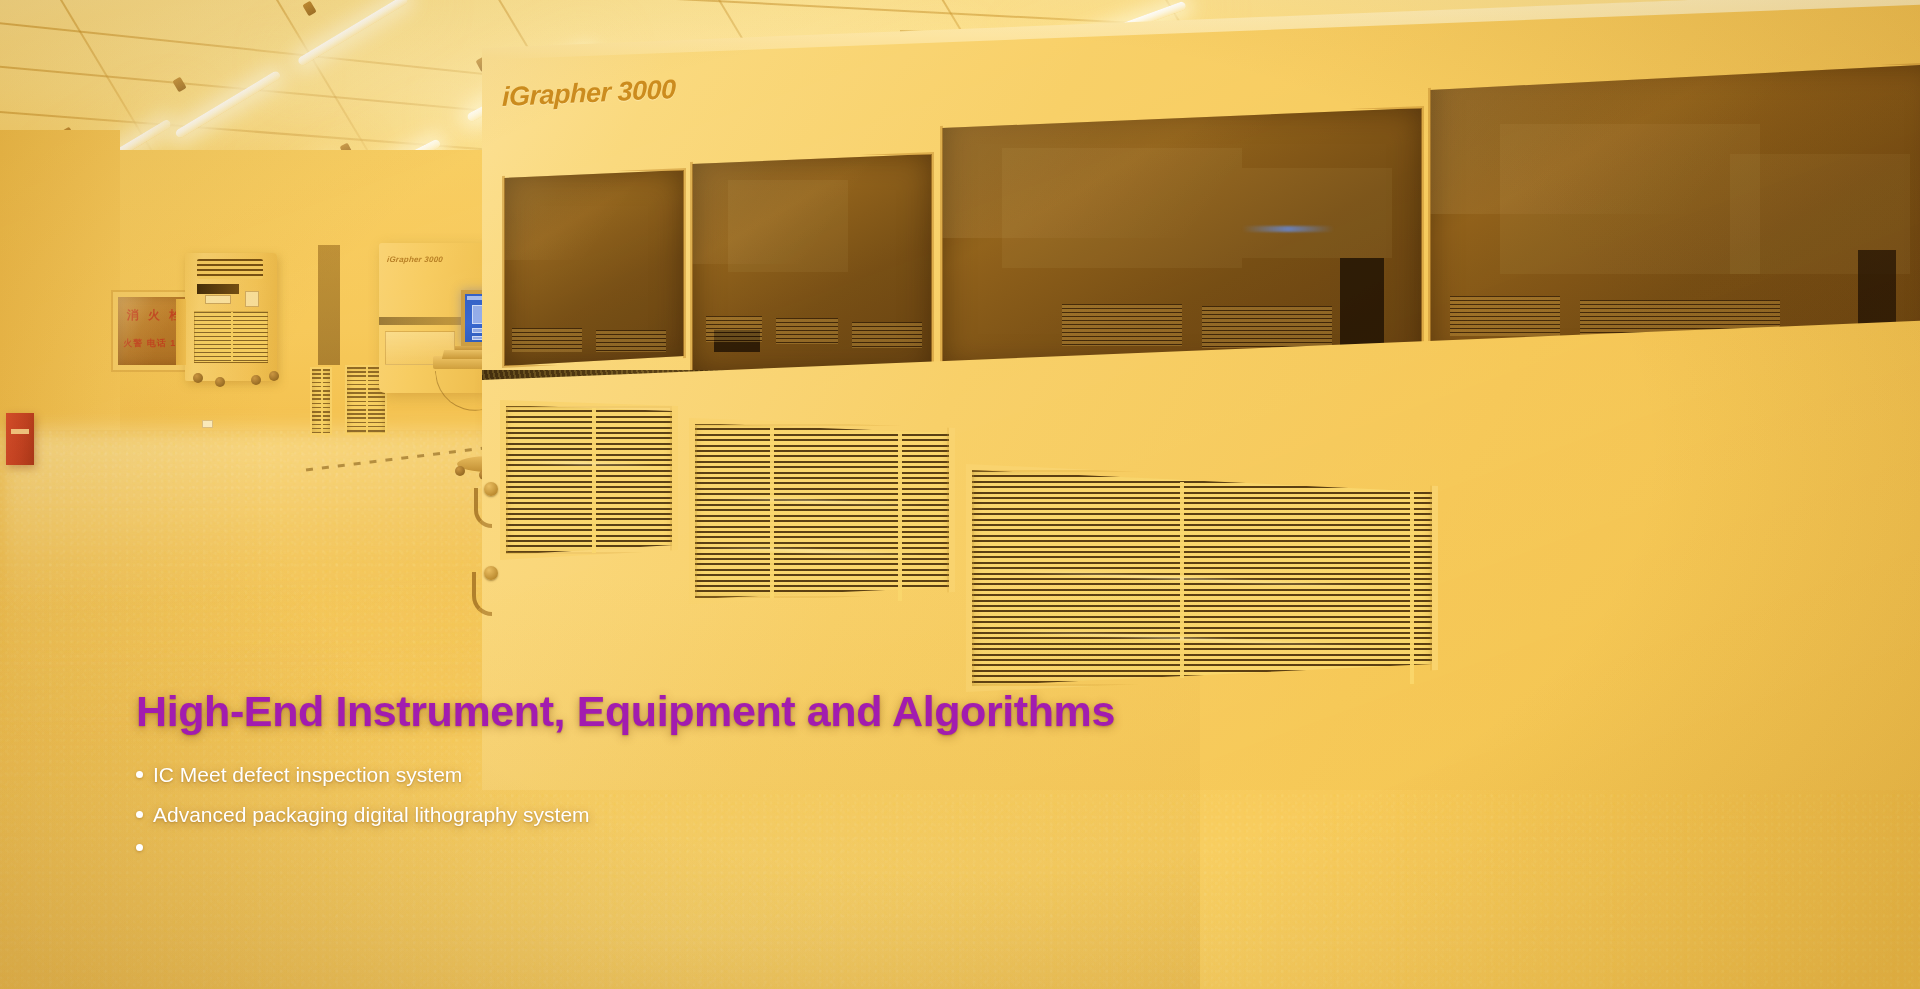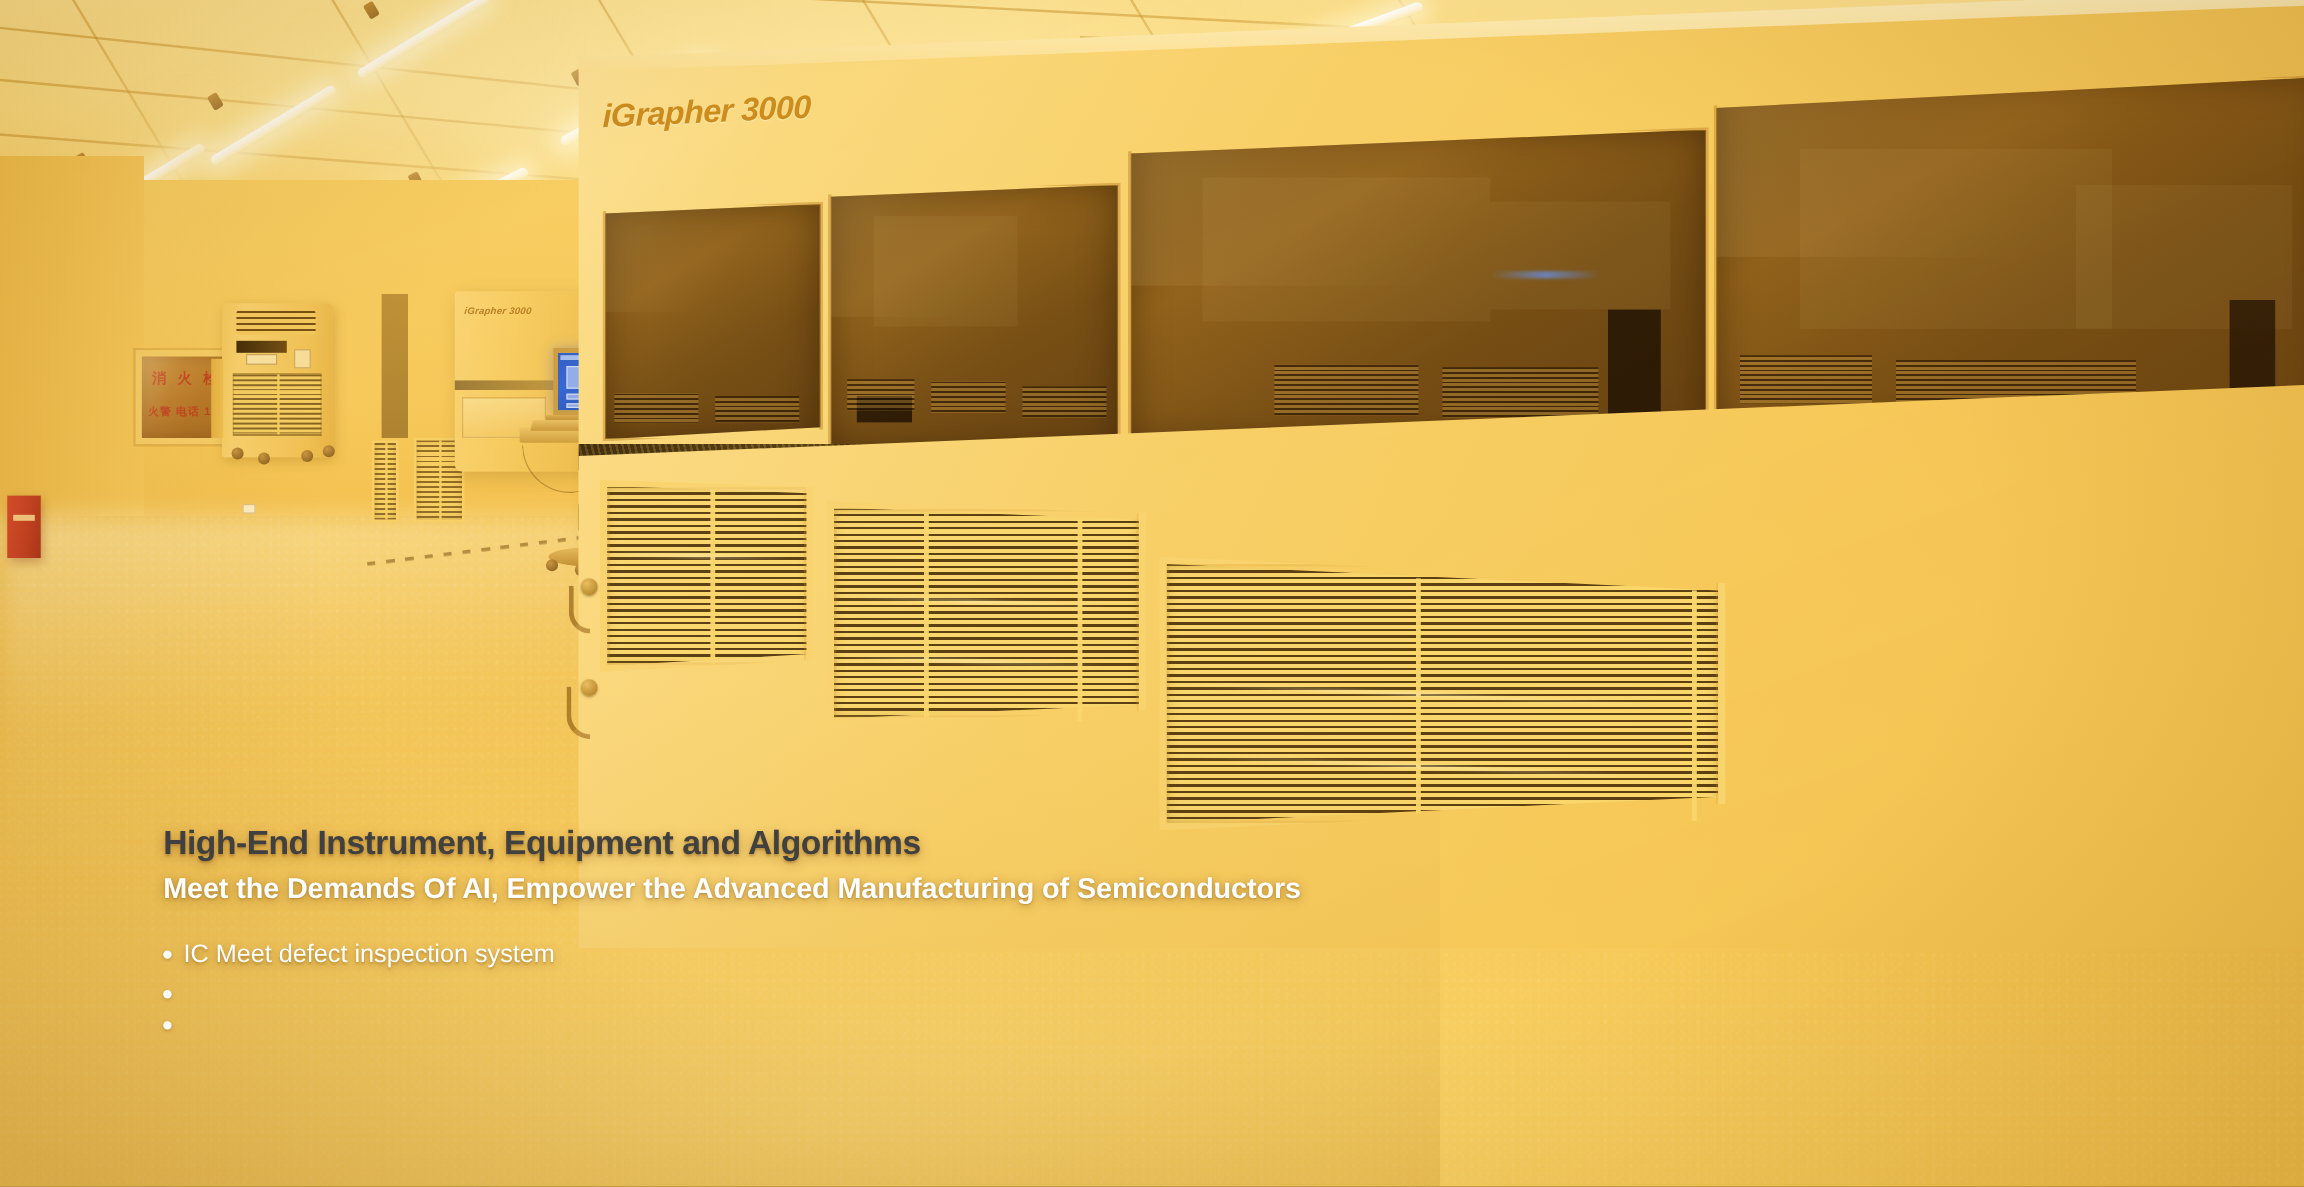--- a/index.html
+++ b/index.html
@@ -387,21 +387,21 @@
     background:linear-gradient(0deg, rgba(170,110,20,.16) 0%, rgba(170,110,20,.05) 50%, rgba(170,110,20,0) 100%);
     pointer-events:none;
   }
 
   
   .overlay {
     position:absolute; left:136px; top:688px; width:1300px;
     z-index:40;
   }
   .headline {
-    font-size:28px; font-weight:bold; color:#404040;
+    font-size:43px; font-weight:bold; color:#a21caf;
     letter-spacing:-0.4px; line-height:1.08;
     text-shadow:0 2px 10px rgba(120,70,10,.45), 0 1px 2px rgba(120,70,10,.35);
     white-space:nowrap;
   }
   .subhead {
     margin-top:9px;
     font-size:24px; font-weight:bold; color:#FFFFFF;
     letter-spacing:-0.1px;
     text-shadow:0 2px 9px rgba(120,70,10,.45), 0 1px 2px rgba(120,70,10,.35);
     white-space:nowrap;
@@ -632,28 +632,28 @@
     <div class="cable-hook" style="left:-6px; top:498px; width:18px; height:40px;"></div>
     <div class="cable-hook" style="left:-8px; top:582px; width:20px; height:44px;"></div>
   </div>
 
   <div class="warm-grade"></div>
   <div class="vignette"></div>
   <div class="text-scrim"></div>
 
   <div class="overlay">
     <div class="headline">High-End Instrument, Equipment and Algorithms</div>
-    <div class="subhead">Meet the Demands Of AI, Empower the Advanced Manufacturing of Semiconductors</div>
     <ul class="bullets">
       <li>
         <span class="dot"></span>
         <span>IC Meet defect inspection system</span>
       </li>
       <li>
         <span class="dot"></span>
+        <span>Advanced packaging digital lithography system</span>
       </li>
       <li>
         <span class="dot"></span>
       </li>
     </ul>
   </div>
 
 </div>
 
 </body></html>

